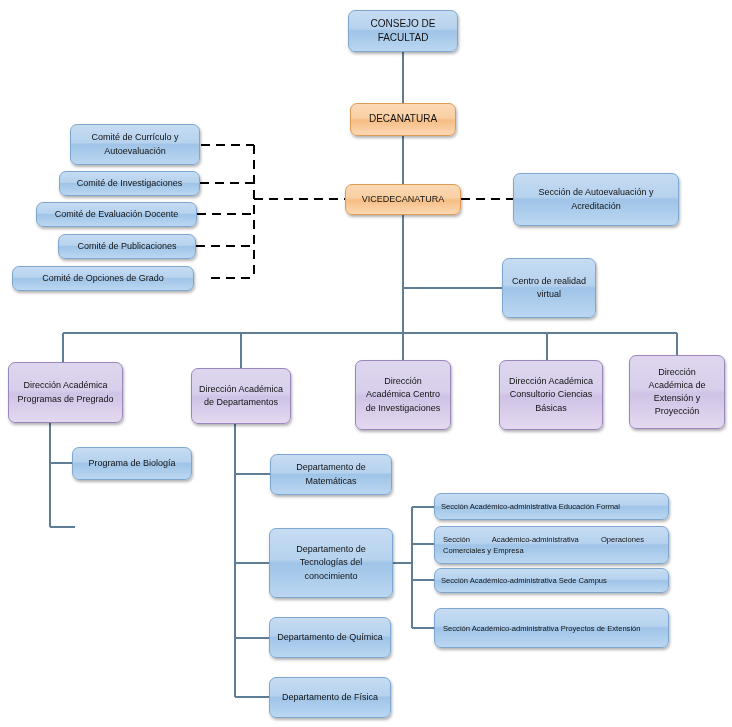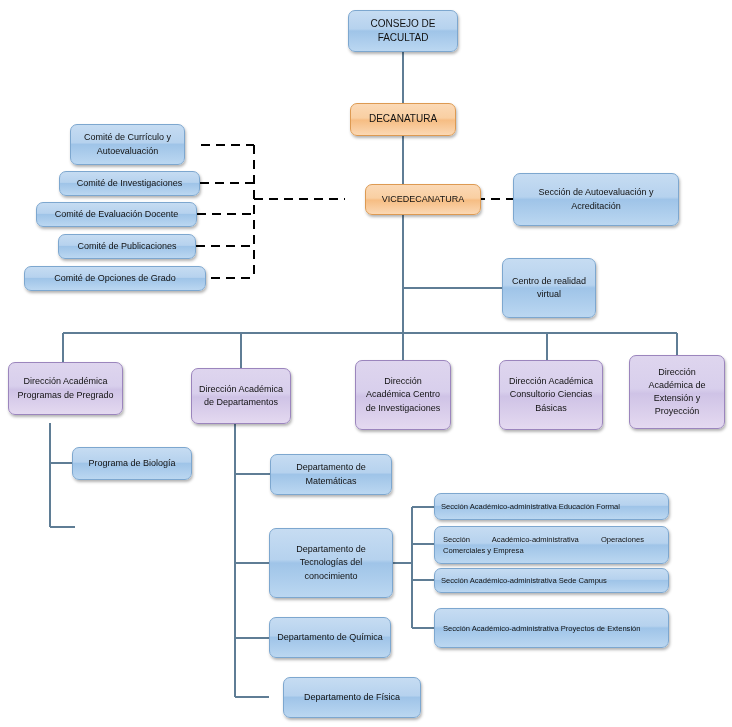--- a/index.html
+++ b/index.html
@@ -116,49 +116,49 @@
   </svg>
 
   <div class="node blue fs-10" style="left:348px;top:10px;width:110px;height:42px;">
     <span class="txt">CONSEJO DE FACULTAD</span>
   </div>
 
   <div class="node orange fs-10" style="left:350px;top:103px;width:106px;height:33px;">
     <span class="txt">DECANATURA</span>
   </div>
 
-  <div class="node orange fs-9" style="left:345px;top:184px;width:116px;height:31px;margin-left:20px;">
+  <div class="node orange fs-9" style="left:345px;top:184px;width:116px;height:31px;">
     <span class="txt">VICEDECANATURA</span>
   </div>
 
   <div class="node blue fs-9" style="left:513px;top:173px;width:166px;height:53px;">
     <span class="txt">Sección de Autoevaluación y Acreditación</span>
   </div>
 
   <div class="node blue fs-9" style="left:502px;top:258px;width:94px;height:60px;">
     <span class="txt">Centro de realidad virtual</span>
   </div>
 
-  <div class="node blue fs-9" style="left:70px;top:124px;width:115px;height:41px;">
+  <div class="node blue fs-9" style="left:70px;top:124px;width:130px;height:41px;">
     <span class="txt">Comité de Currículo y Autoevaluación</span>
   </div>
   <div class="node blue fs-9" style="left:59px;top:171px;width:141px;height:25px;">
     <span class="txt">Comité de Investigaciones</span>
   </div>
   <div class="node blue fs-9" style="left:36px;top:202px;width:161px;height:25px;">
     <span class="txt">Comité de Evaluación Docente</span>
   </div>
   <div class="node blue fs-9" style="left:58px;top:234px;width:138px;height:25px;">
     <span class="txt">Comité de Publicaciones</span>
   </div>
-  <div class="node blue fs-9" style="left:24px;top:266px;width:182px;height:25px;">
+  <div class="node blue fs-9" style="left:12px;top:266px;width:182px;height:25px;">
     <span class="txt">Comité de Opciones de Grado</span>
   </div>
 
-  <div class="node purple fs-9" style="left:8px;top:362px;width:115px;height:53px;">
+  <div class="node purple fs-9" style="left:8px;top:362px;width:115px;height:61px;">
     <span class="txt">Dirección Académica Programas de Pregrado</span>
   </div>
   <div class="node purple fs-9" style="left:191px;top:368px;width:100px;height:56px;">
     <span class="txt">Dirección Académica de Departamentos</span>
   </div>
   <div class="node purple fs-9" style="left:355px;top:360px;width:96px;height:70px;">
     <span class="txt">Dirección Académica Centro de Investigaciones</span>
   </div>
   <div class="node purple fs-9" style="left:499px;top:360px;width:104px;height:70px;">
     <span class="txt">Dirección Académica Consultorio Ciencias Básicas</span>
@@ -173,21 +173,21 @@
 
   <div class="node blue fs-9" style="left:270px;top:454px;width:122px;height:41px;">
     <span class="txt">Departamento de Matemáticas</span>
   </div>
   <div class="node blue fs-9" style="left:269px;top:528px;width:124px;height:70px;">
     <span class="txt">Departamento de Tecnologías del conocimiento</span>
   </div>
   <div class="node blue fs-9" style="left:269px;top:617px;width:122px;height:41px;">
     <span class="txt">Departamento de Química</span>
   </div>
-  <div class="node blue fs-9" style="left:269px;top:677px;width:138px;height:41px;margin-left:14px;">
+  <div class="node blue fs-9" style="left:269px;top:677px;width:122px;height:41px;">
     <span class="txt">Departamento de Física</span>
   </div>
 
   <div class="node blue fs-7 lead" style="left:434px;top:493px;width:235px;height:27px;">
     <span class="txt">Sección Académico-administrativa  Educación  Formal</span>
   </div>
   <div class="node blue fs-7 just" style="left:434px;top:526px;width:235px;height:38px;">
     <span class="txt">Sección    Académico-administrativa    Operaciones Comerciales y Empresa</span>
   </div>
   <div class="node blue fs-7 lead" style="left:434px;top:568px;width:235px;height:25px;">

